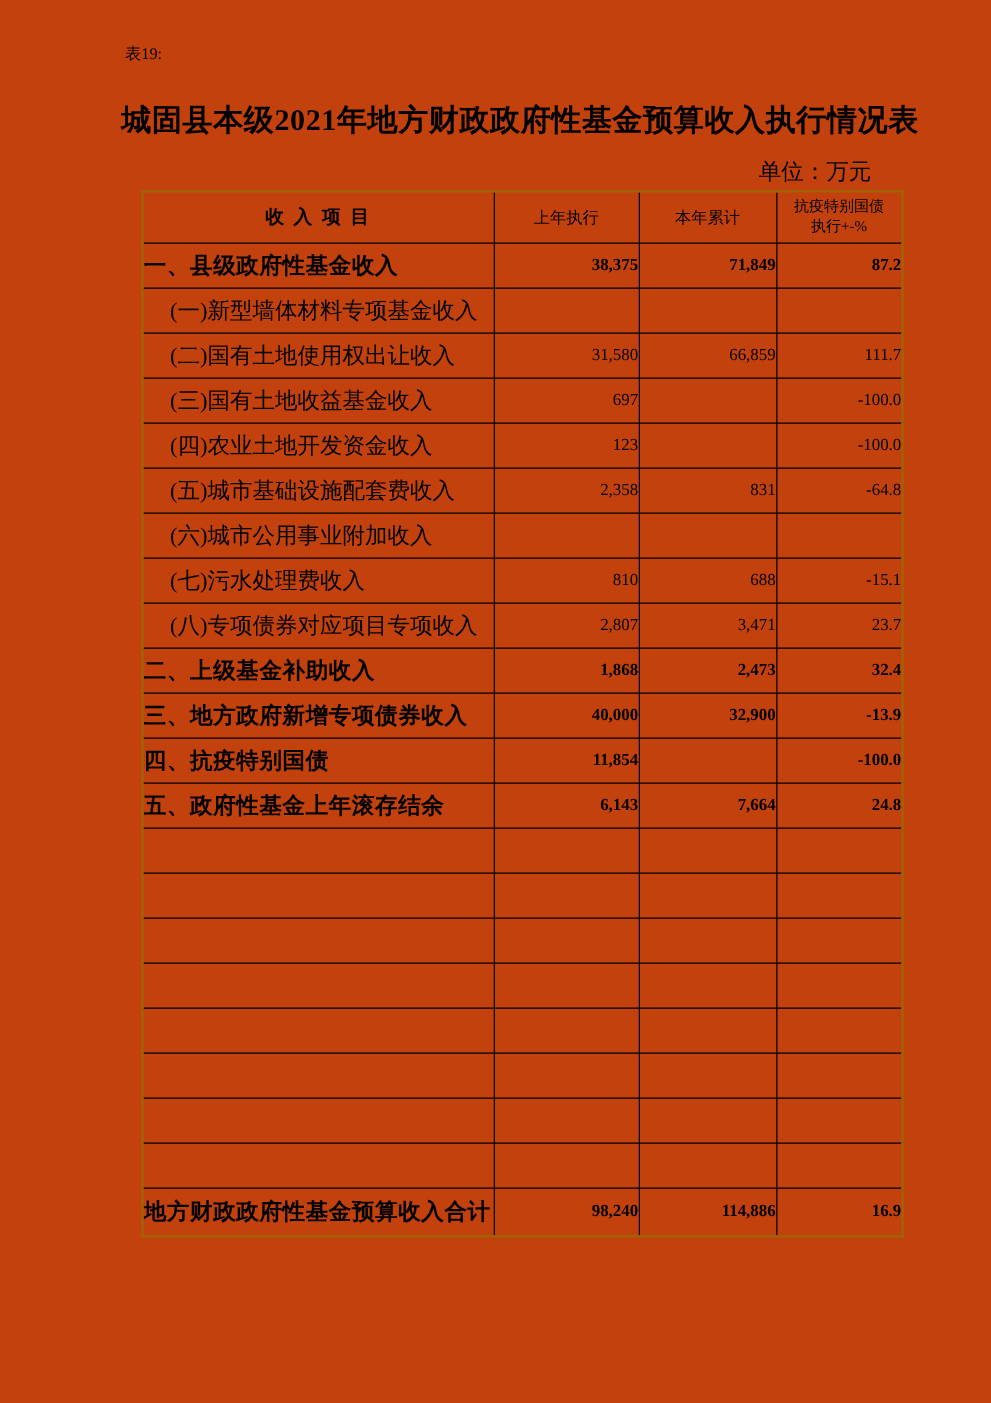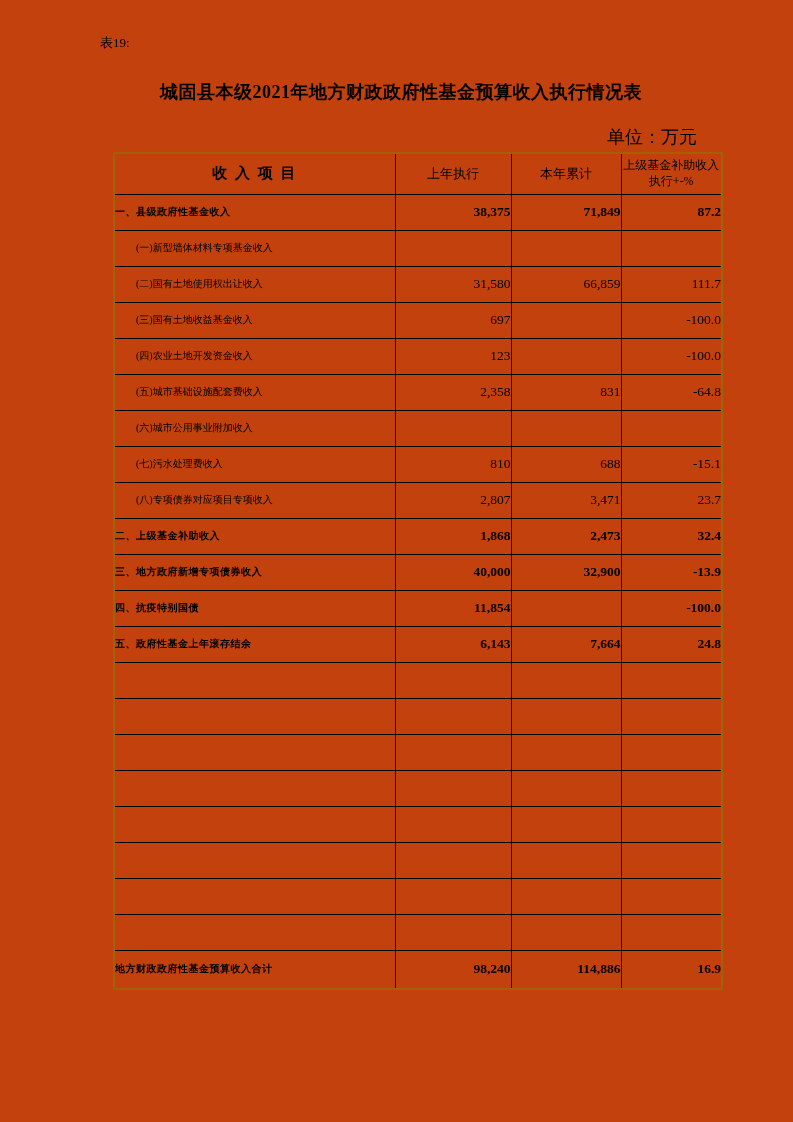--- a/index.html
+++ b/index.html
@@ -18,21 +18,21 @@
     top: 34px;
     font-size: 13px;
   }
   .doc-title {
     position: absolute;
     left: 97px;
     top: 80px;
     width: 608px;
     margin: 0;
     text-align: center;
-    font-size: 18px;
+    font-size: 24px;
     font-weight: bold;
     letter-spacing: 0.5px;
     white-space: nowrap;
   }
   .unit-label {
     position: absolute;
     left: 97px;
     top: 125px;
     width: 600px;
     text-align: right;
@@ -73,21 +73,21 @@
     font-weight: normal;
     text-align: center;
     white-space: pre-line;
     line-height: 1.3;
   }
   tbody tr { height: 36px; }
   tbody tr.total { height: 39px; }
   td.label {
     text-align: left;
     padding-left: 4px;
-    font-size: 10px;
+    font-size: 18px;
     letter-spacing: 0.5px;
   }
   tr.sub td.label { padding-left: 21px; letter-spacing: 0; }
   td.prev, td.cur, td.pct {
     text-align: right;
     padding-right: 5px;
     font-size: 13.5px;
   }
   tr.section td, tr.total td { font-weight: bold; }
 </style>
@@ -107,21 +107,21 @@
       <col class="c1">
         <col class="c2">
         <col class="c3">
         <col class="c4">
     </colgroup>
     <thead>
       <tr>
         <th class="h-item">收 入 项 目</th>
         <th class="h-num">上年执行</th>
         <th class="h-num">本年累计</th>
-        <th class="h-pct">上级基金补助收入
+        <th class="h-pct">抗疫特别国债
 执行+-%</th>
       </tr>
     </thead>
     <tbody id="table-body">
         <tr class="section">
           <td class="label">一、县级政府性基金收入</td>
           <td class="prev">38,375</td>
           <td class="cur">71,849</td>
           <td class="pct">87.2</td>
         </tr>

